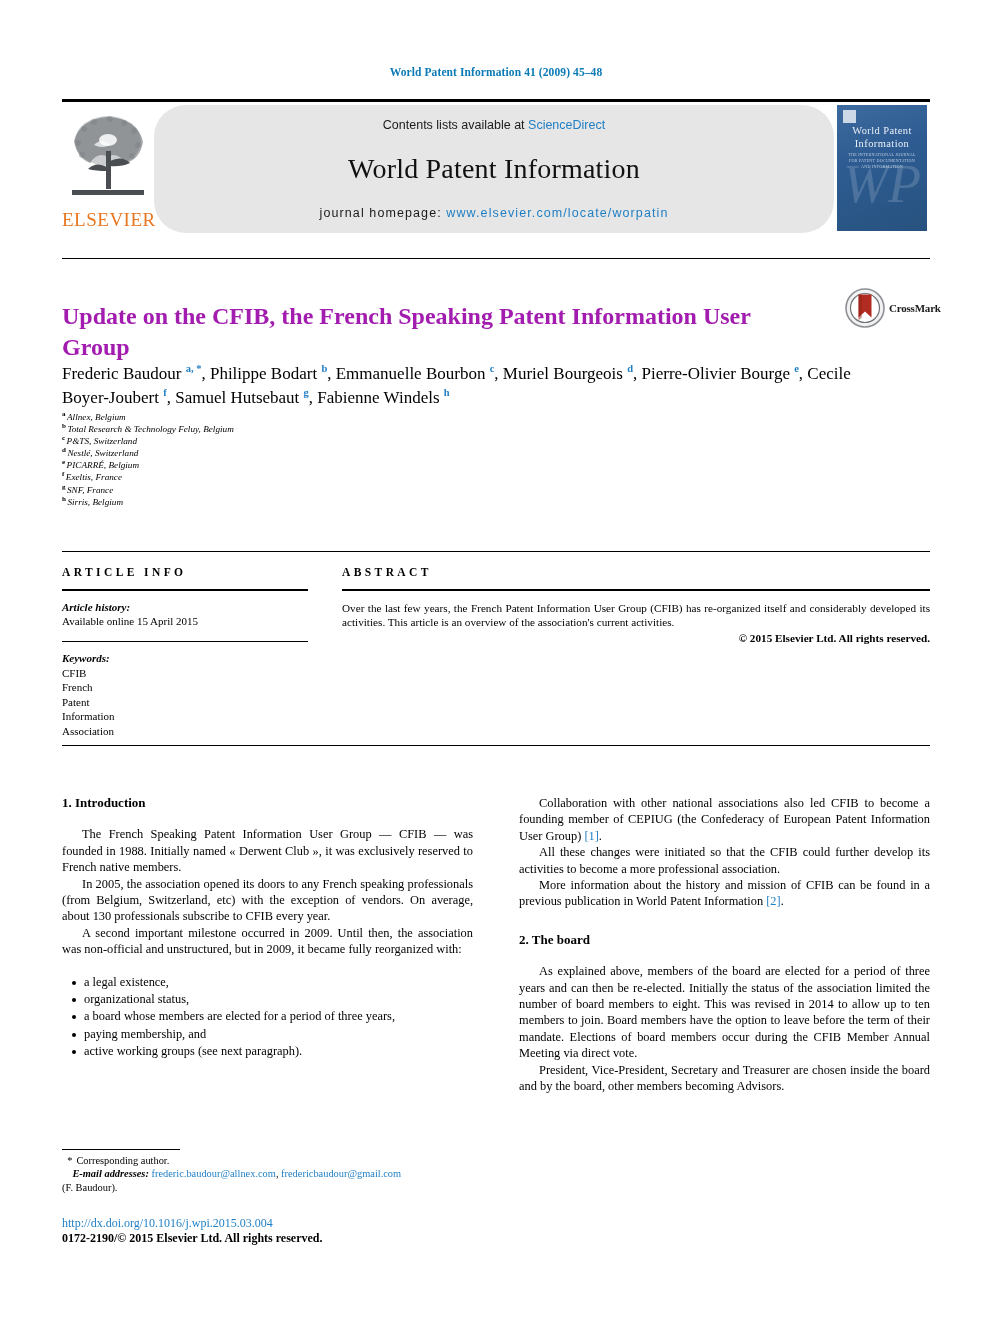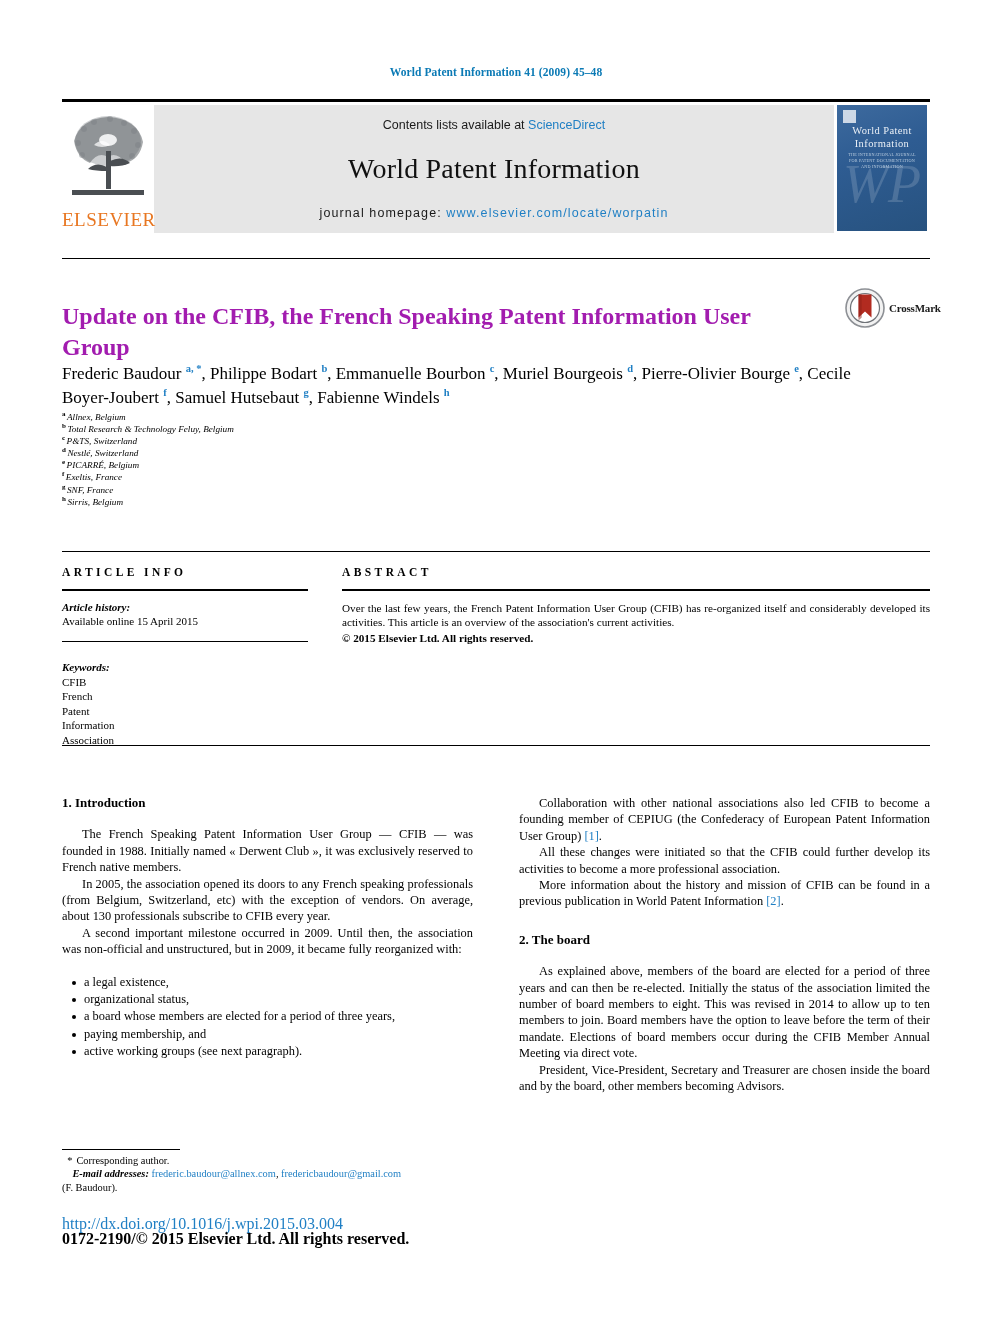--- a/index.html
+++ b/index.html
@@ -81,20 +81,21 @@
   }
   .banner-cell {
     flex: 1 1 auto;
     background: #e6e6e6;
     display: flex;
     flex-direction: column;
     justify-content: space-between;
     align-items: center;
     padding: 13px 0 13px 0;
     box-sizing: border-box;
+    border-radius: 32px;
   }
   .contents-line {
     font-family: "Liberation Sans", sans-serif;
     font-size: 12.5px;
     color: #1a1a1a;
   }
   .contents-line .sd {
     color: #1f7fc4;
   }
   .journal-name {
@@ -280,35 +281,36 @@
     font-size: 11px;
     line-height: 14px;
   }
   .hist .lbl { font-style: italic; font-weight: bold; }
   .hr-thin2 {
     height: 1.6px;
     background: #000;
     margin-top: 13px;
   }
   .kw {
-    margin-top: 18px;
+    margin-top: 9px;
     font-size: 11px;
     line-height: 14.5px;
   }
   .kw .lbl { font-style: italic; font-weight: bold; }
 
   .abstract-body {
     margin-top: 10px;
     font-size: 11.2px;
     line-height: 14.6px;
     text-align: justify;
   }
   .copyright {
     margin-top: 2px;
     font-size: 11.2px;
+    text-align: right;
     font-weight: bold;
     font-family: Liberation Serif, serif;
   }
 
   .info-rule-bottom {
     position: absolute;
     left: 62px;
     top: 745px;
     width: 868px;
     height: 1px;
@@ -381,21 +383,21 @@
   .footnote .em-lbl { font-style: italic; font-weight: bold; }
   .footnote a, .link {
     color: #1f7fc4;
     text-decoration: none;
   }
   .doi-block {
     position: absolute;
     left: 62px;
     top: 1216px;
     width: 430px;
-    font-size: 16px;
+    font-size: 12px;
     line-height: 15px;
   }
   .doi-block .doi {
     color: #1f7fc4;
   }
   .doi-block .issn {
     font-weight: bold;
     color: #000;
   }
   .ref { color: #1f7fc4; }

